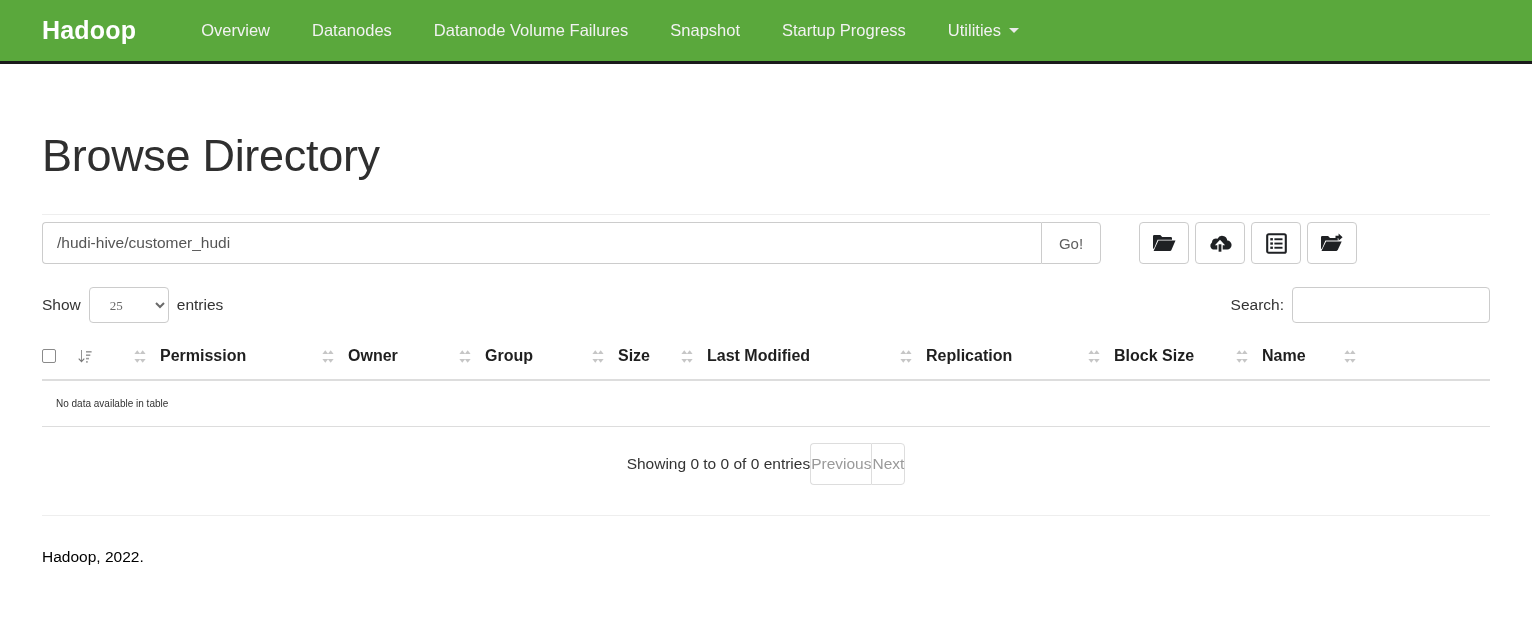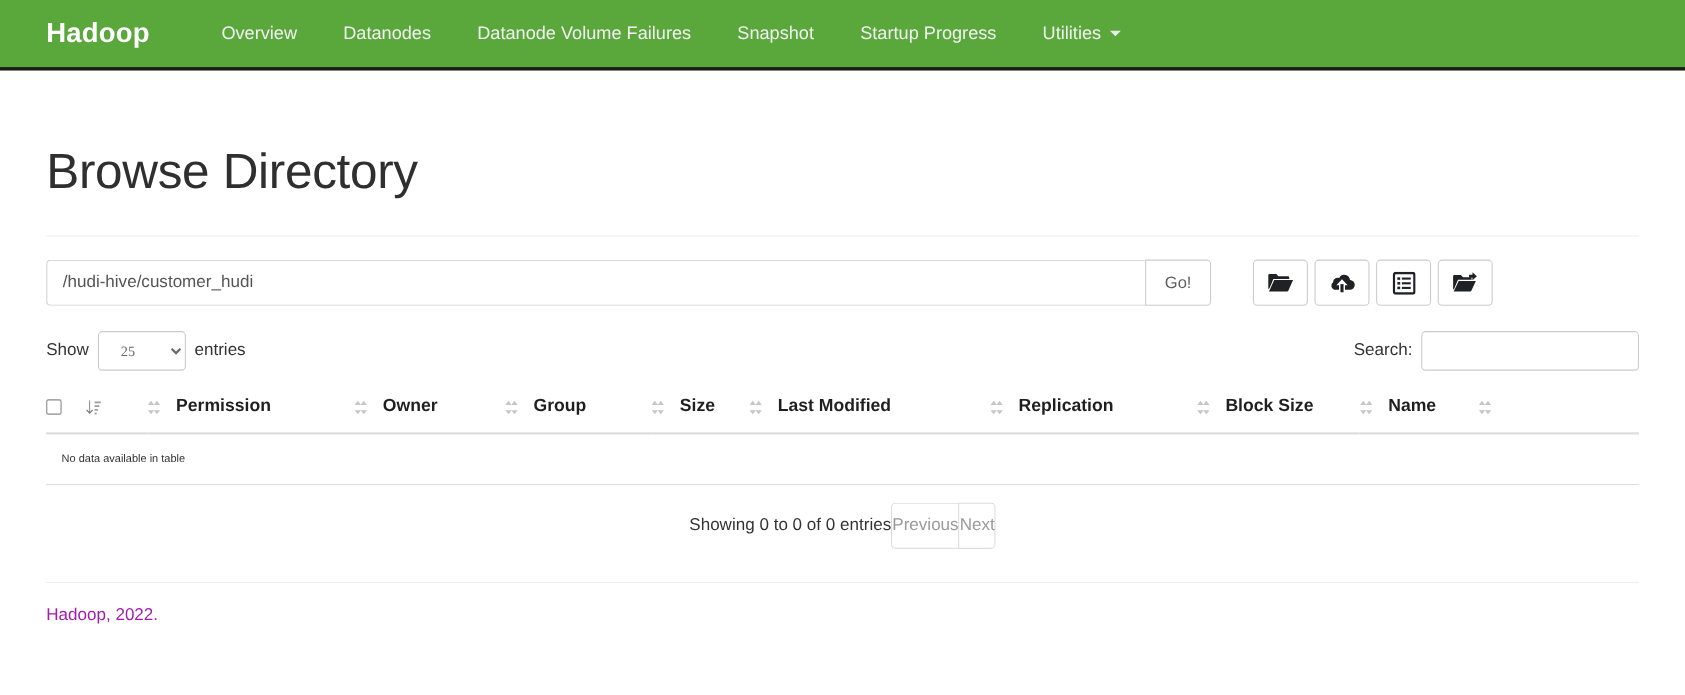--- a/index.html
+++ b/index.html
@@ -76,21 +76,21 @@
   .hr-title {
     border: none;
     border-top: 1px solid #eeeeee;
     margin: 35px 0 0 0;
   }
 
   
   .path-row {
     display: flex;
     align-items: flex-start;
-    margin-top: 21px;
+    margin-top: 7px;
   }
   .input-group {
     display: flex;
     width: 1059px;
   }
   .path-input {
     flex: 1;
     height: 42px;
     box-sizing: border-box;
     border: 1px solid #cccccc;
@@ -259,22 +259,22 @@
   .pager-btn.prev { border-radius: 4px 0 0 4px; border-right: none; }
   .pager-btn.next { border-radius: 0 4px 4px 0; }
 
   .hr-foot {
     border: none;
     border-top: 1px solid #eeeeee;
     margin: 30px 0 0 0;
   }
   .copyright {
     font-size: 15.5px;
-    color: #a21caf;
-    margin-top: 21px;
+    color: #000000;
+    margin-top: 32px;
   }
 </style>
 </head>
 <body>
 
 <div class="navbar">
   <a class="brand" href="#">Hadoop</a>
   <div class="nav-links">
     <a class="nav-link" href="#">
       <span>Overview</span>

